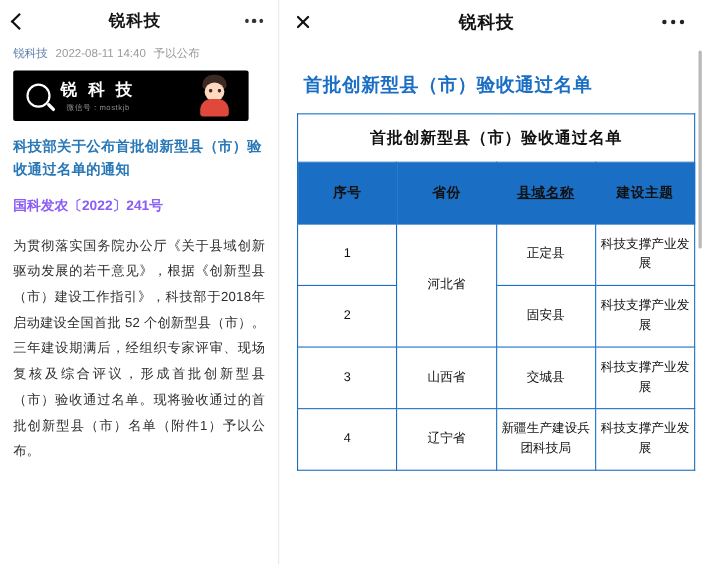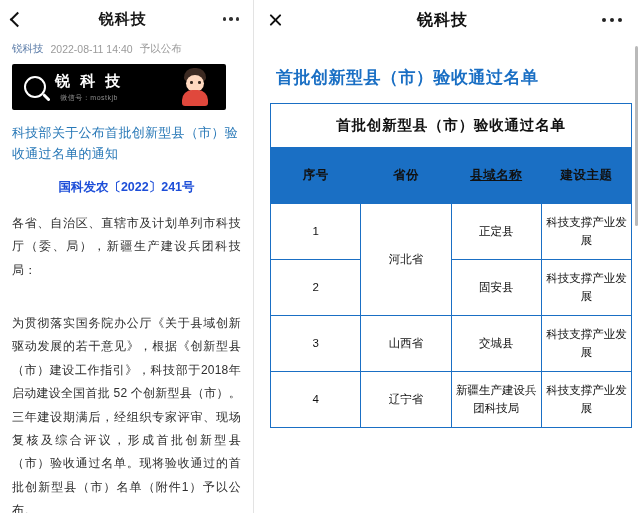--- a/index.html
+++ b/index.html
@@ -150,29 +150,29 @@
     position: absolute;
     left: 4px; top: 22px;
     width: 26px; height: 16px;
     background: #e0483c;
     border-radius: 10px 10px 3px 3px;
   }
 
   .art-title {
     color: #2878b7;
     font-size: 13px;
-    font-weight: normal;
+    font-weight: bold;
     line-height: 1.65;
     letter-spacing: 0.3px;
   }
   .art-docnum {
-    color: #1d4ed8;
+    color: #8b5cf6;
     font-size: 12.5px;
     font-weight: bold;
-    text-align: center;
+    text-align: left;
     margin: 14px 0 16px 0;
   }
   .art-para {
     color: #2e2e2e;
     font-size: 12px;
     line-height: 1.95;
     letter-spacing: 0.2px;
     text-align: justify;
   }
   .art-para + .art-para { margin-top: 30px; }
@@ -324,21 +324,20 @@
           <div class="av-hair"></div>
           <div class="av-face"></div>
           <div class="av-eye l"></div>
           <div class="av-eye r"></div>
           <div class="av-body"></div>
         </div>
       </div>
 
       <div class="art-title">科技部关于公布首批创新型县（市）验收通过名单的通知</div>
       <div class="art-docnum">国科发农〔2022〕241号</div>
-      <div class="art-para">各省、自治区、直辖市及计划单列市科技厅（委、局），新疆生产建设兵团科技局：</div>
       <div class="art-para">为贯彻落实国务院办公厅《关于县域创新驱动发展的若干意见》，根据《创新型县（市）建设工作指引》，科技部于2018年启动建设全国首批 52 个创新型县（市）。三年建设期满后，经组织专家评审、现场复核及综合评议，形成首批创新型县（市）验收通过名单。现将验收通过的首批创新型县（市）名单（附件1）予以公布。</div>
 
     </div>
   </div>
 
   <div class="right-pane">
 
     <div class="right-header">
       <span class="close-x"></span>
       <div class="right-title">锐科技</div>

